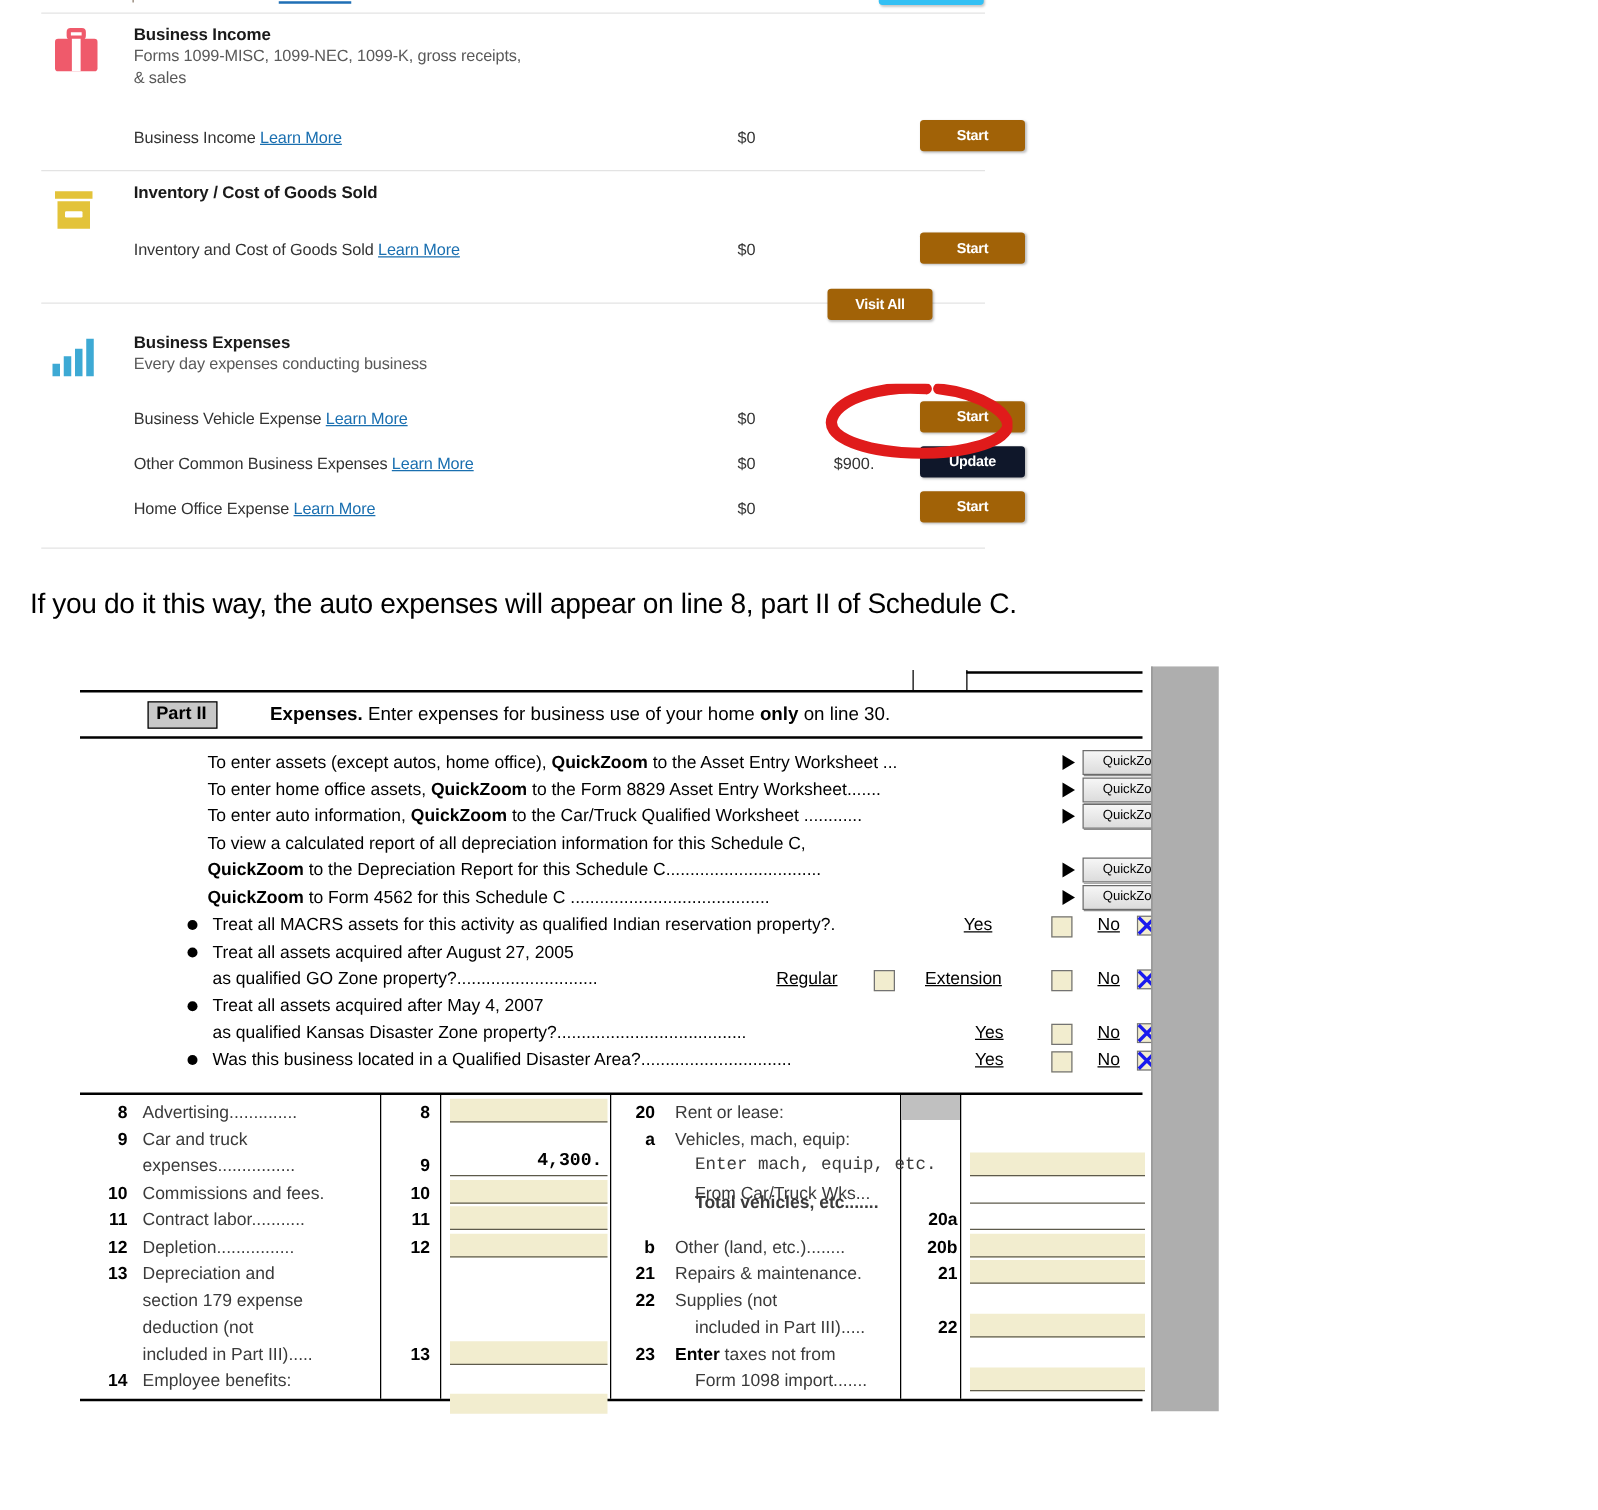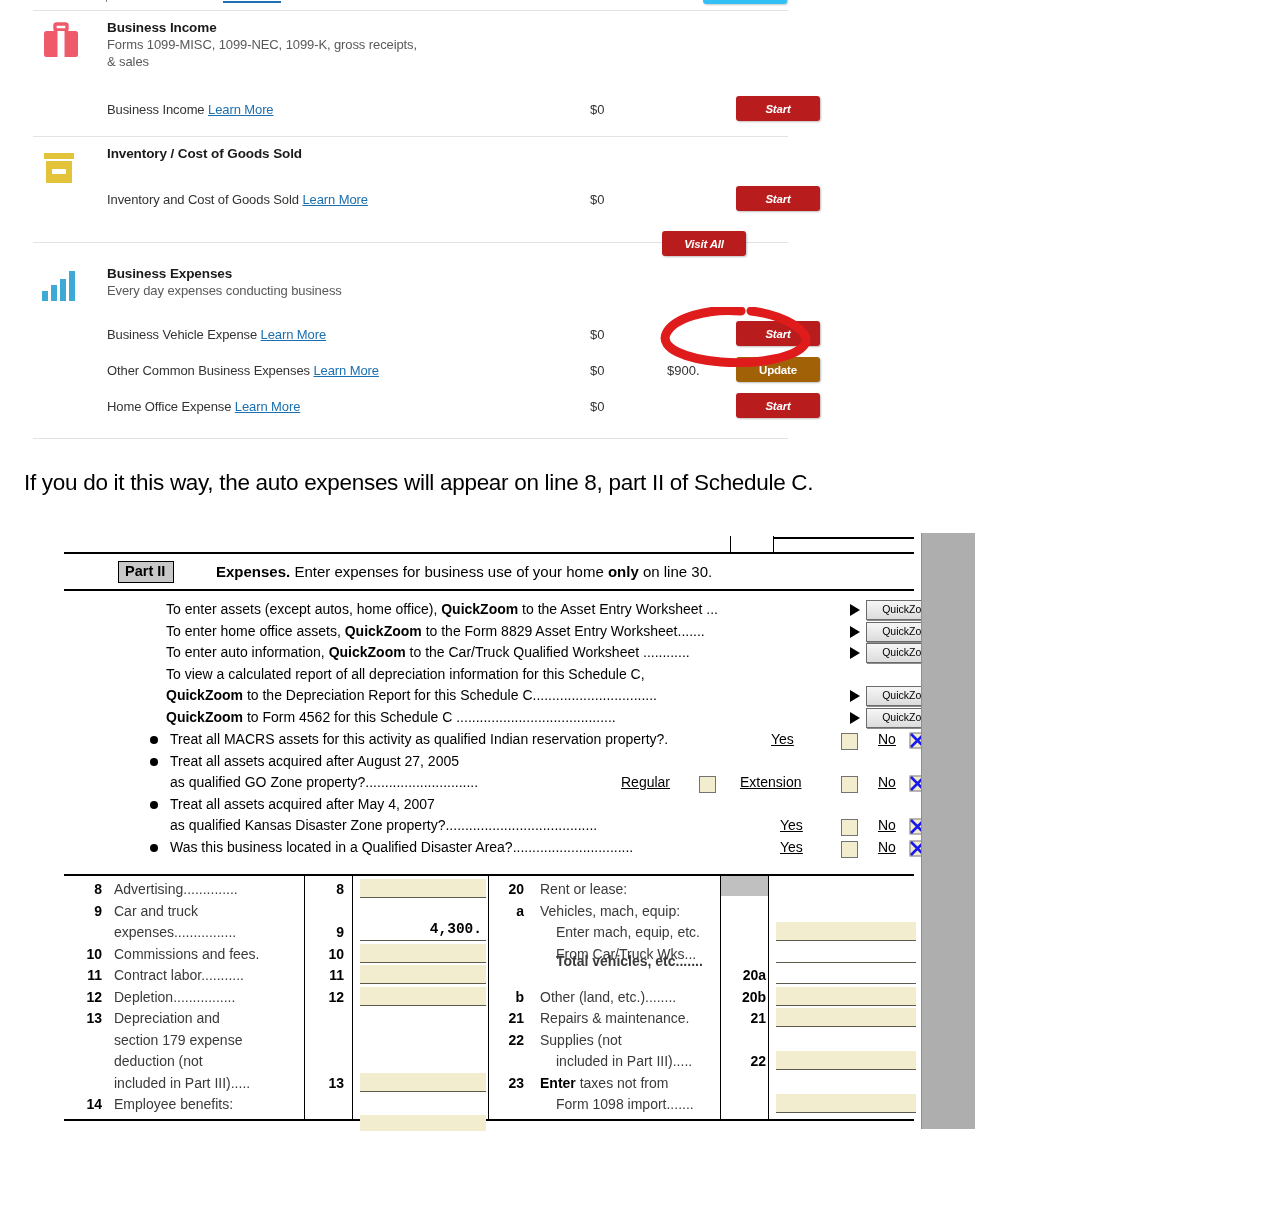--- a/index.html
+++ b/index.html
@@ -77,22 +77,22 @@
     position: absolute;
     width: 84px; height: 25px;
     border-radius: 3px;
     color: #ffffff; font-size: 11.5px; font-weight: bold;
     text-align: center; line-height: 25px;
     box-shadow: 1px 1px 2px rgba(0,0,0,0.25);
     cursor: pointer; border: none;
     font-family: "Liberation Sans", sans-serif;
     letter-spacing: -0.2px;
   }
-  .tt-btn.blue { background: #b91c1c; font-style: italic; }
-  .tt-btn.gray { background: #a16207; }
+  .tt-btn.blue { background: #a16207; }
+  .tt-btn.gray { background: #0f172a; }
 
   
   .caption {
     position: absolute; left: 24px; top: 470px;
     font-size: 22.5px; color: #000;
     font-family: "Liberation Sans", sans-serif;
     letter-spacing: -0.3px;
   }
 
   
@@ -501,21 +501,21 @@
         <div class="fld" style="left:296px; top:110.5px; width:126px; height:18px;"></div>
         <div class="fld" style="left:296px; top:196.5px; width:126px; height:18px;"></div>
         <div class="fld" style="left:296px; top:239px; width:126px; height:18px;"></div>
 
         <div class="ex-num" style="left:432px; top:3px;   width:28px;">20</div>
         <div class="ex-item" style="left:476px; top:3px;">Rent or lease:</div>
 
         <div class="ex-num" style="left:432px; top:24.5px; width:28px;">a</div>
         <div class="ex-item" style="left:476px; top:24.5px;">Vehicles, mach, equip:</div>
 
-        <div class="ex-item" style="left:492px; top:46px;">Enter mach, equip, etc.</div>
+        <div class="ex-item" style="left:492px; top:46px;font-family:Liberation Mono, monospace;">Enter mach, equip, etc.</div>
         <div class="ex-item" style="left:492px; top:67.5px;"><span>From Car/Truck Wks</span><span>...</span></div>
         <div class="ex-item" style="left:492px; top:75px;font-weight:bold;"><span>Total vehicles, etc.</span><span>......</span></div>
 
         <div class="ex-num" style="left:432px; top:110.5px; width:28px;">b</div>
         <div class="ex-item" style="left:476px; top:110.5px;"><span>Other (land, etc.)</span><span>........</span></div>
 
         <div class="ex-num" style="left:426px; top:132px; width:34px;">21</div>
         <div class="ex-item" style="left:476px; top:132px;">Repairs &amp; maintenance.</div>
 
         <div class="ex-num" style="left:426px; top:153.5px; width:34px;">22</div>

